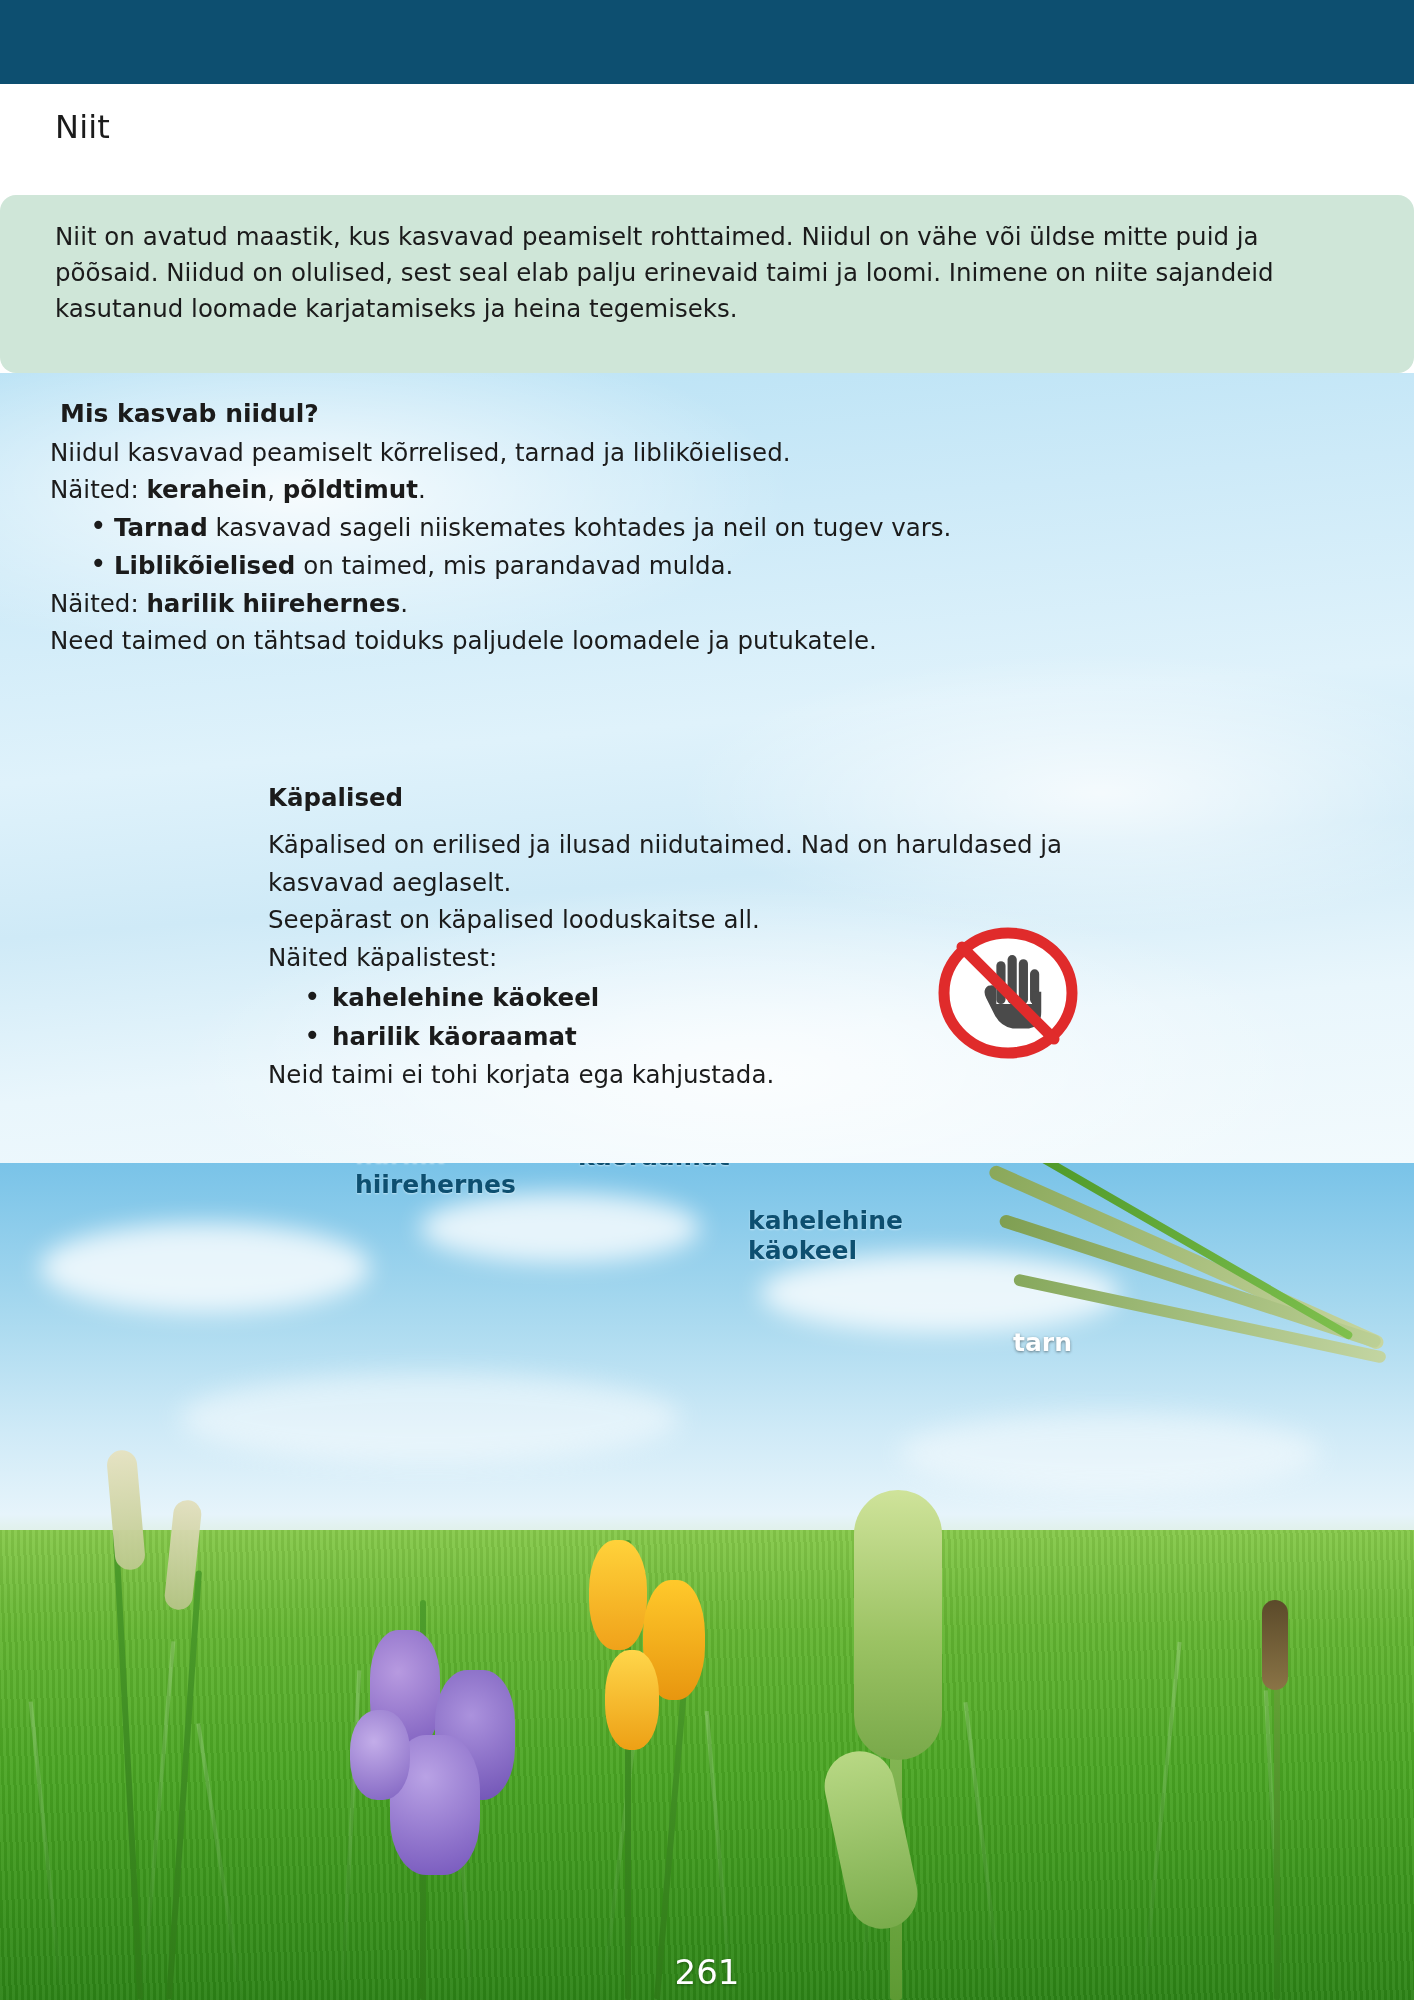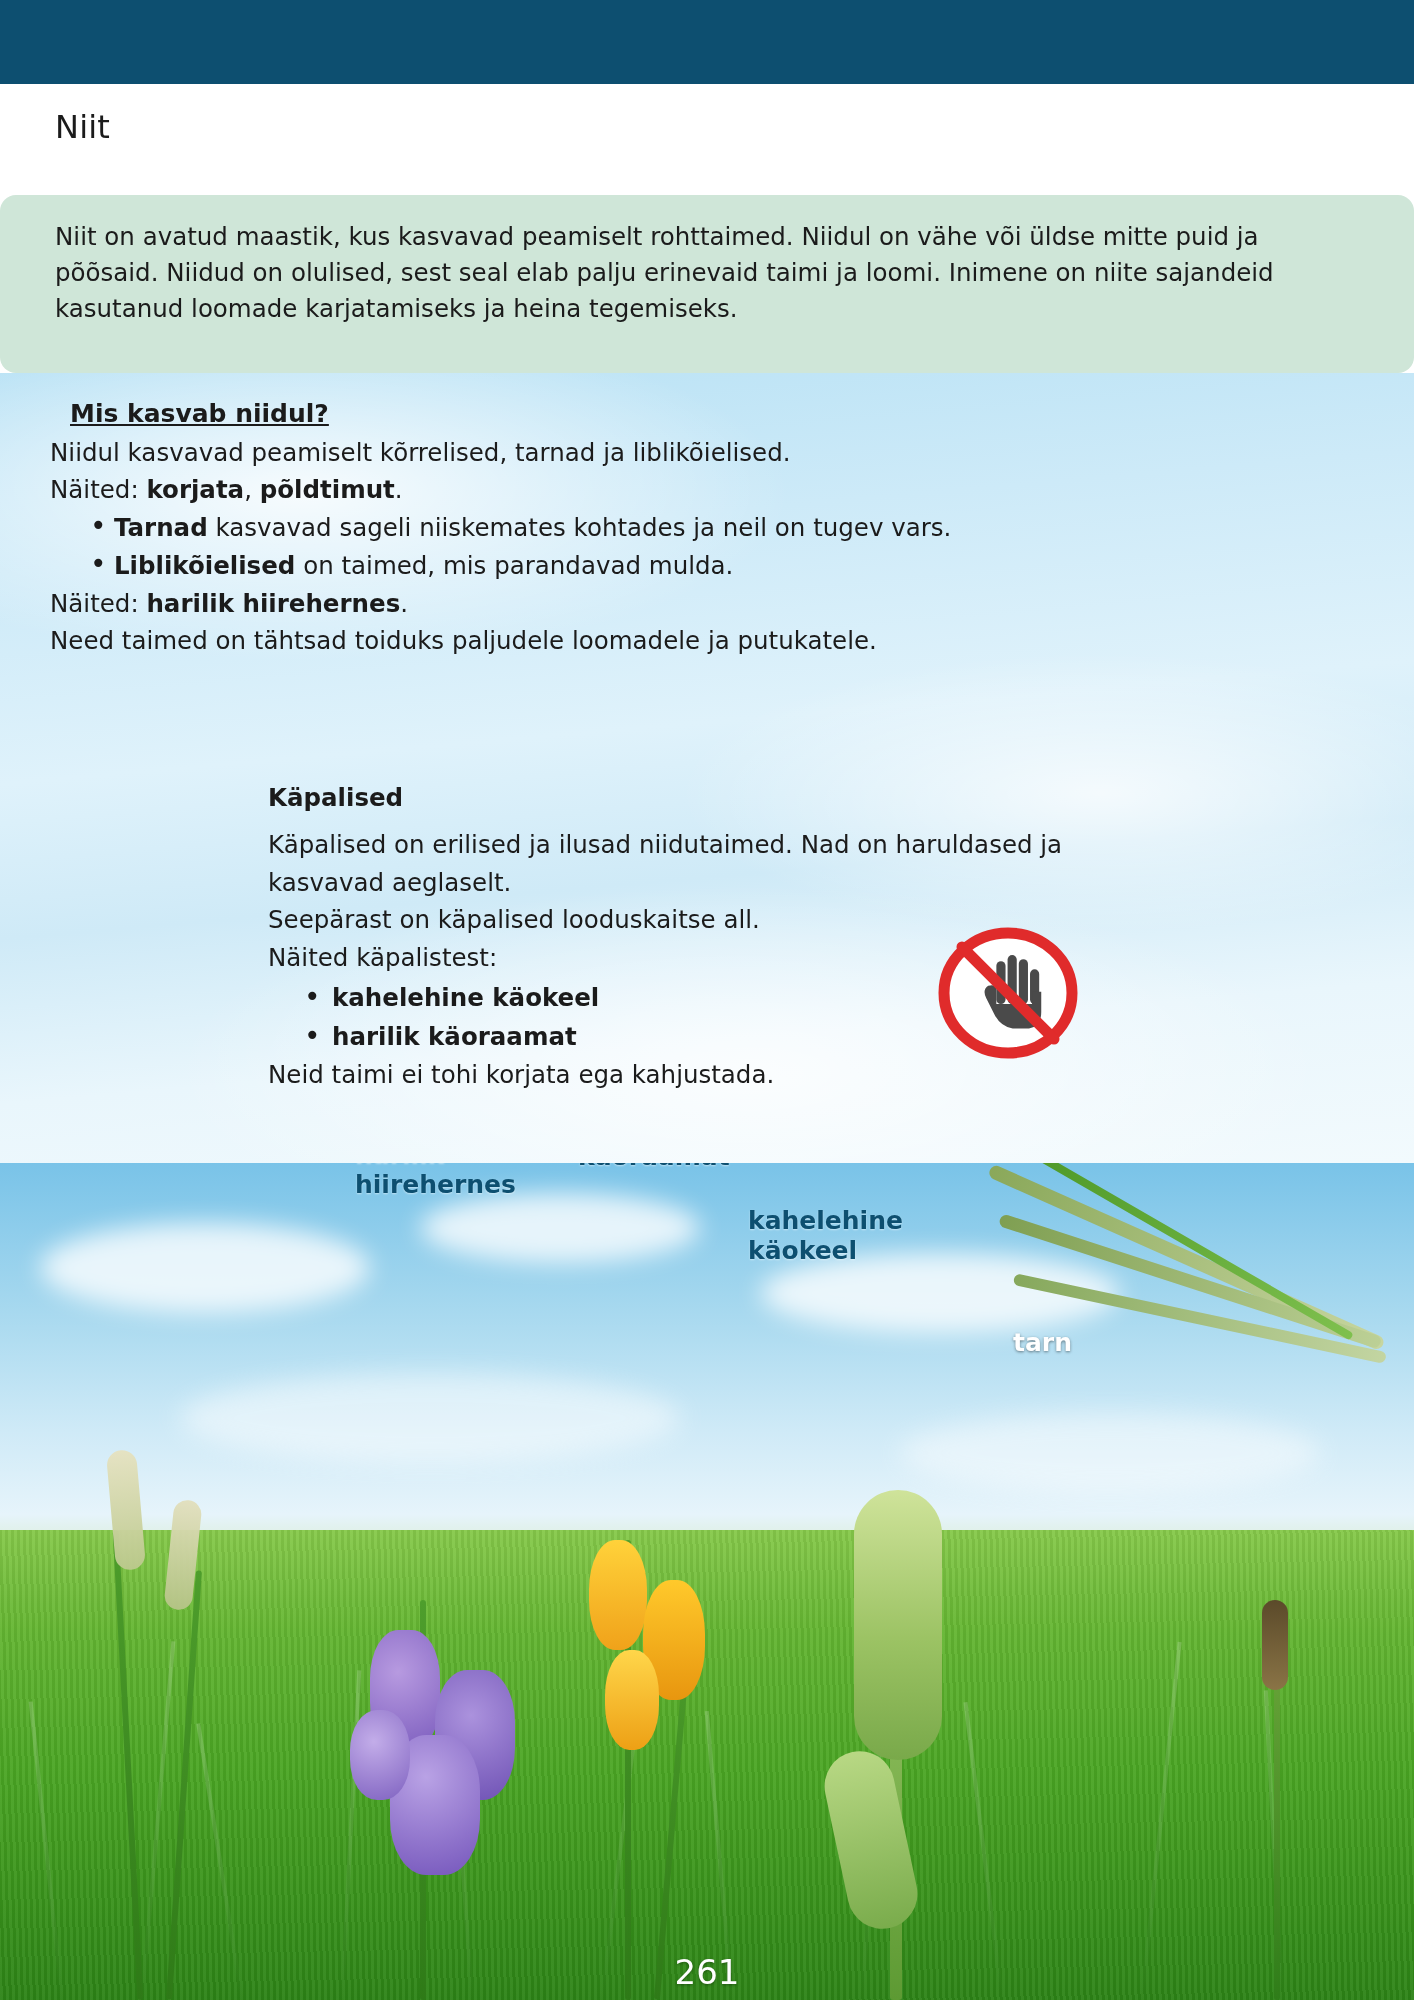--- a/index.html
+++ b/index.html
@@ -79,22 +79,21 @@
     top: 396px;
     left: 50px;
     width: 1314px;
     font-size: 24.5px;
     line-height: 1.46;
     color: #1b1b1b;
   }
   .body-text .h-q {
     font-weight: bold;
     font-size: 25px;
-    margin: 0 0 2px 20px;
-    text-decoration: underline;
+    margin: 0 0 2px 10px;
   }
   .body-text .line {
     margin: 0 0 2px 0;
   }
   .body-text ul {
     margin: 0;
     padding-left: 32px;
     list-style: none;
   }
   .body-text ul li {
@@ -239,21 +238,21 @@
 
   <div class="intro">
     <p>Niit on avatud maastik, kus kasvavad peamiselt rohttaimed. Niidul on vähe või üldse mitte puid ja põõsaid. Niidud on olulised, sest seal elab palju erinevaid taimi ja loomi. Inimene on niite sajandeid kasutanud loomade karjatamiseks ja heina tegemiseks.</p>
   </div>
 
   <div class="sky"></div>
 
   <div class="body-text">
     <div class="h-q">Mis kasvab niidul?</div>
     <div class="line">Niidul kasvavad peamiselt kõrrelised, tarnad ja liblikõielised.</div>
-    <div class="line indent1"><span>Näited: </span><b>korjata</b><span>, </span><b>põldtimut</b><span>.</span></div>
+    <div class="line indent1"><span>Näited: </span><b>kerahein</b><span>, </span><b>põldtimut</b><span>.</span></div>
     <ul>
       <li><b>Tarnad</b><span> kasvavad sageli niiskemates kohtades ja neil on tugev vars.</span></li>
       <li><b>Liblikõielised</b><span> on taimed, mis parandavad mulda.</span></li>
     </ul>
     <div class="line indent1"><span>Näited: </span><b>harilik hiirehernes</b><span>.</span></div>
     <div class="line">Need taimed on tähtsad toiduks paljudele loomadele ja putukatele.</div>
   </div>
 
   <div class="kapalised">
     <div class="k-head">Käpalised</div>

